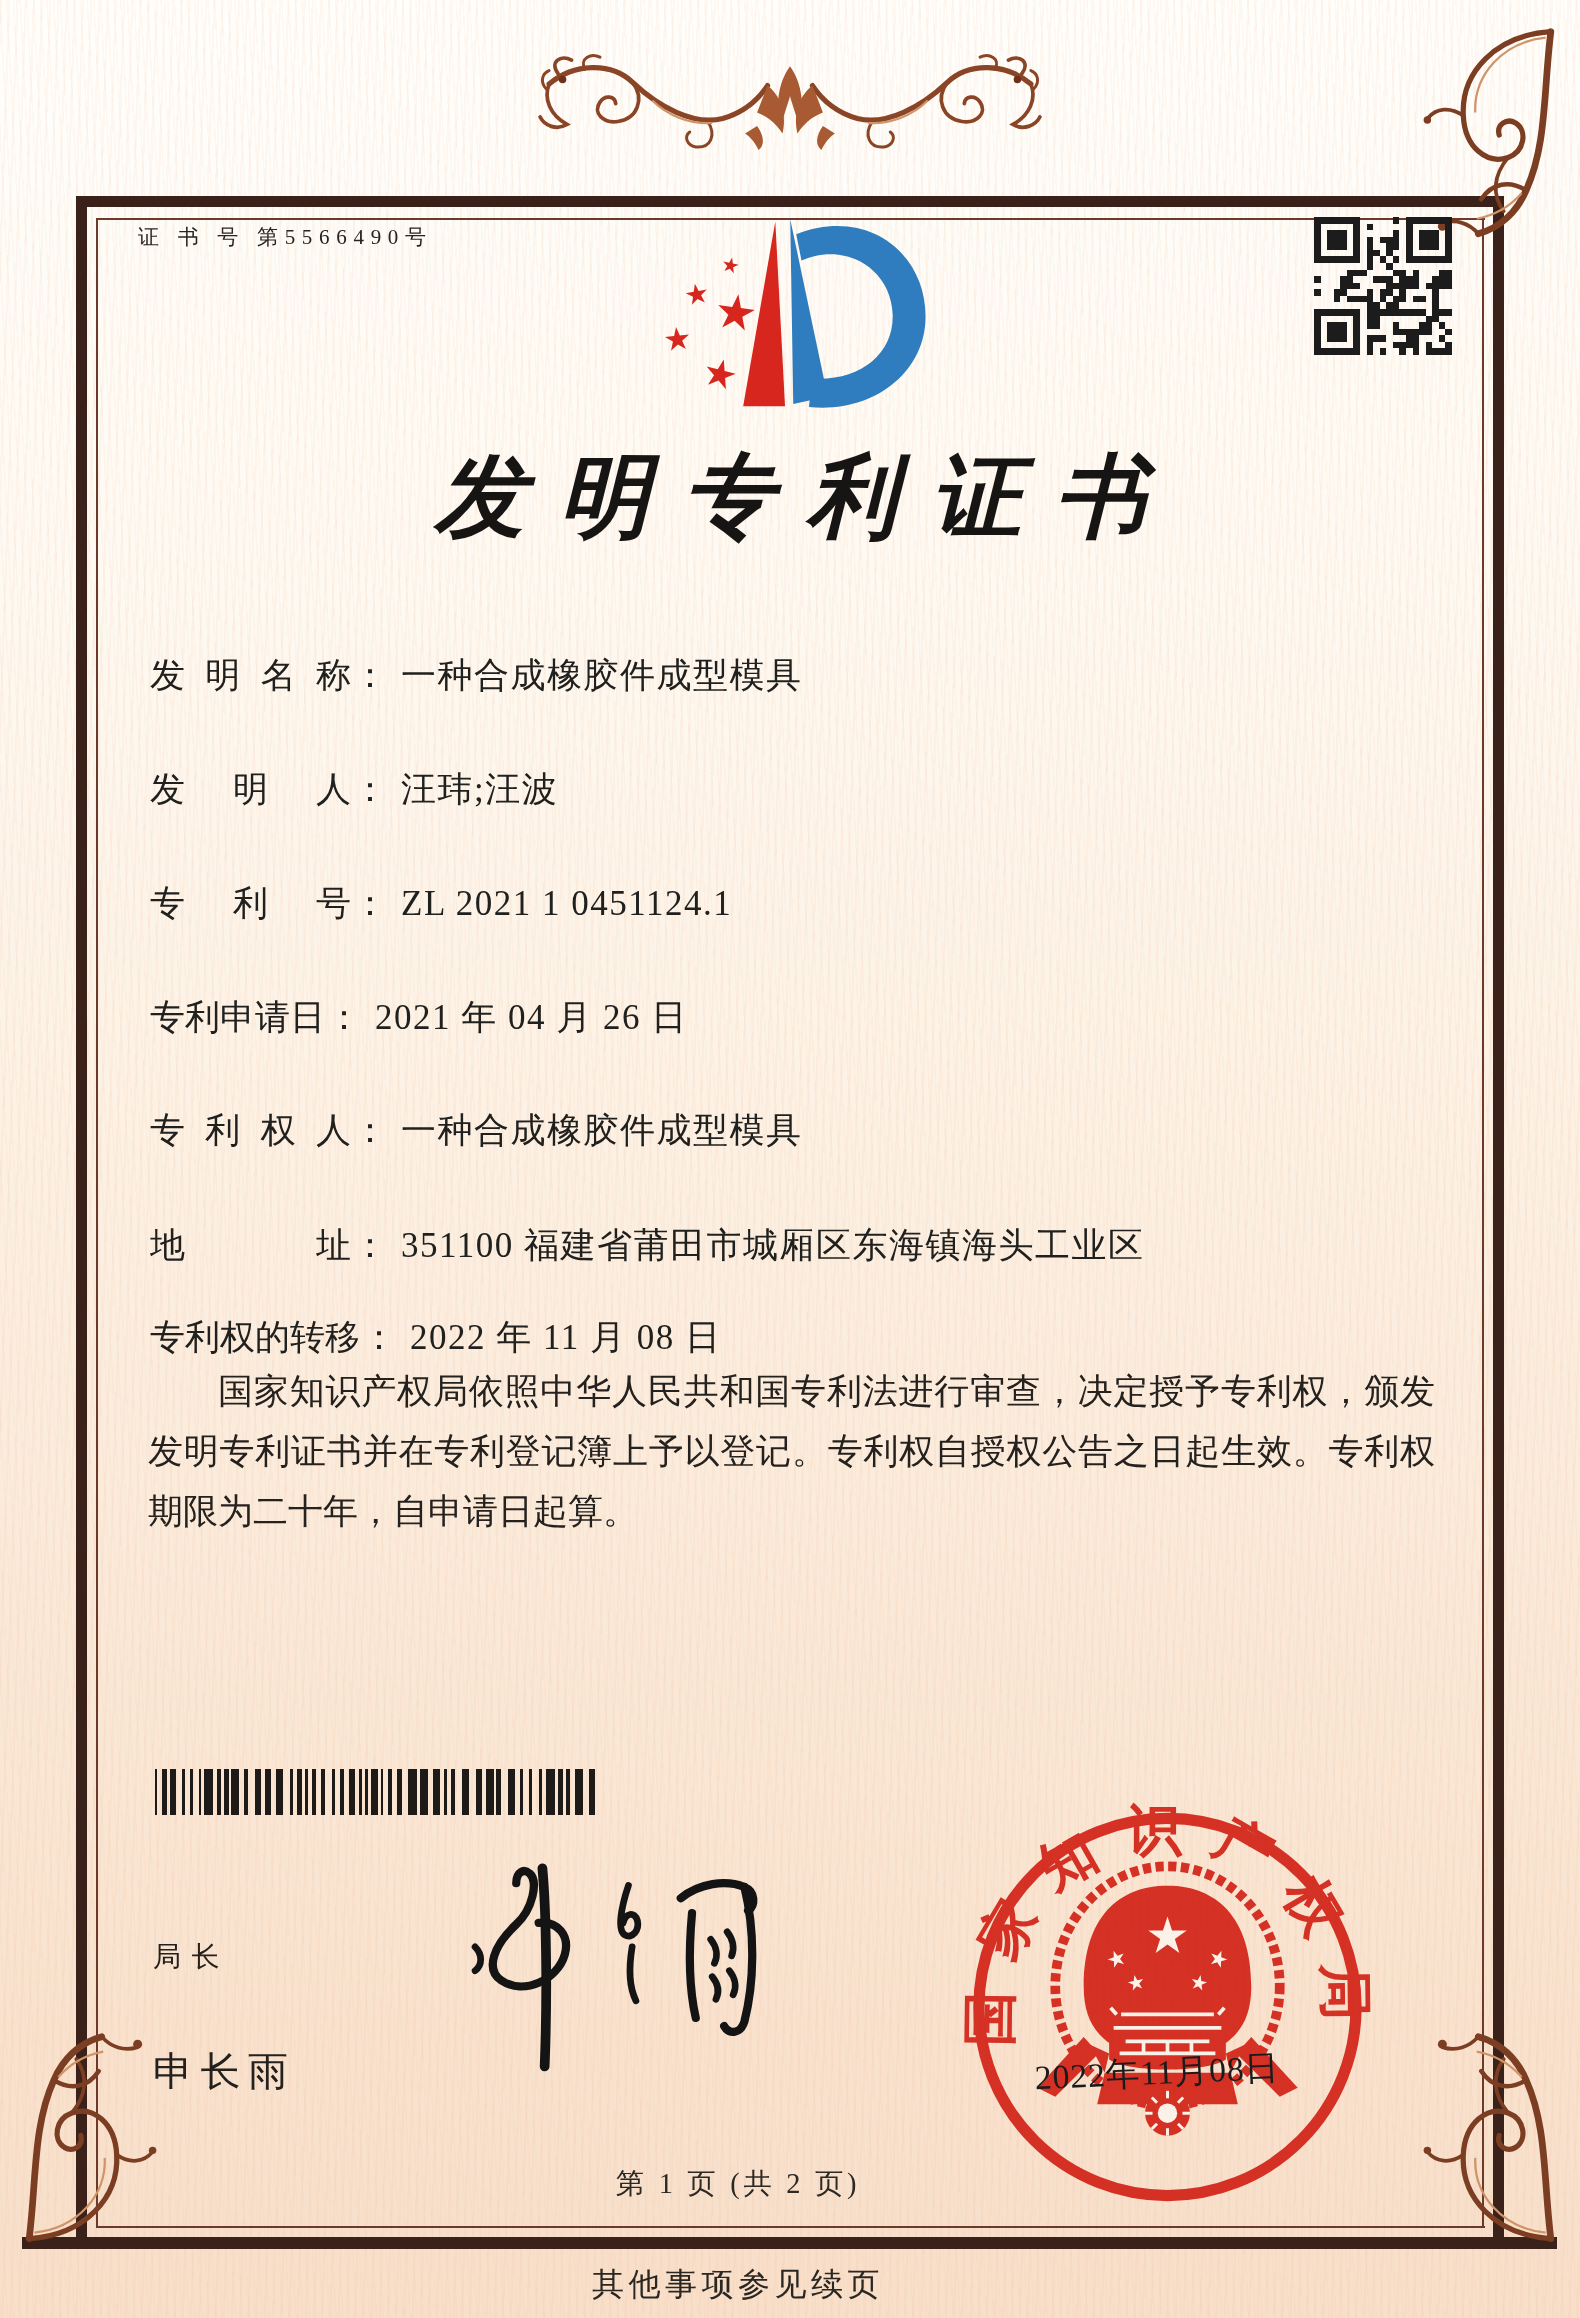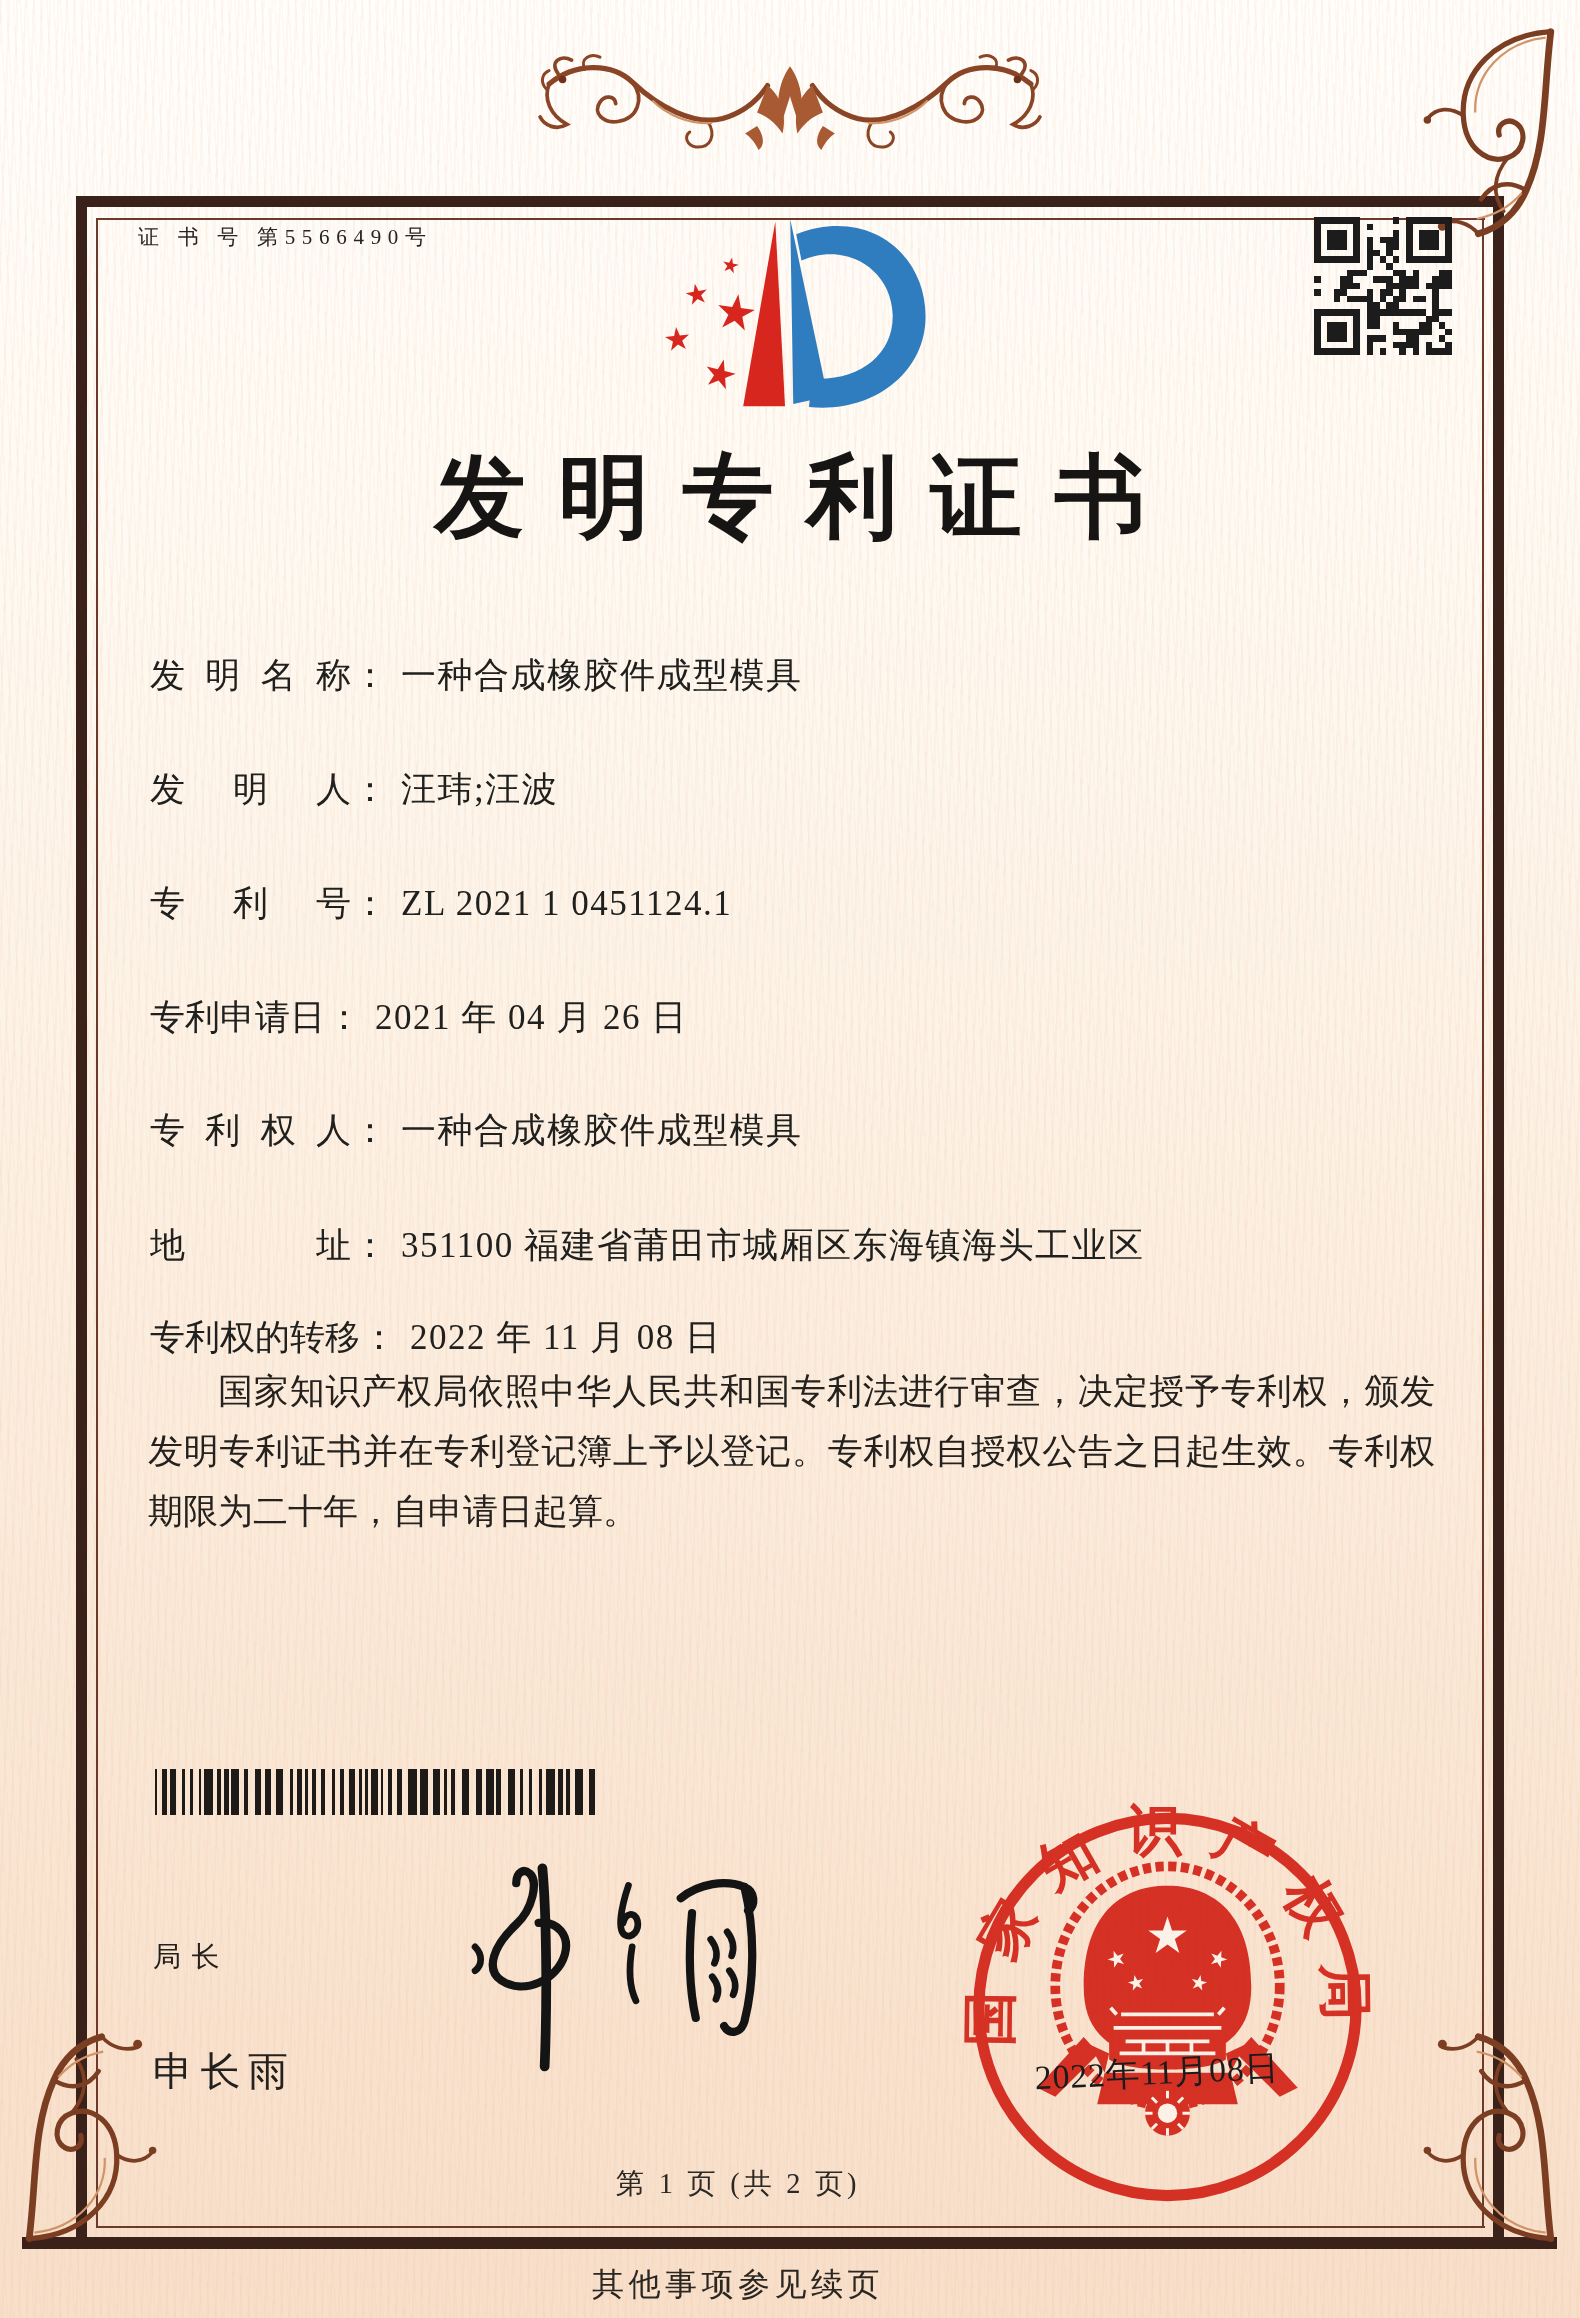--- a/index.html
+++ b/index.html
@@ -15,21 +15,21 @@
       linear-gradient(180deg,#fffefb 0%,#fefaf3 22%,#fcf1e4 48%,#fae9d8 70%,#f8e2ce 88%,#f7dfca 100%);
   }
   .abs{position:absolute;}
   
   .fr{position:absolute;background:#3a2119;}
   .fr-thin{position:absolute;background:#6b3a2a;}
   
   .certno{left:138px;top:223px;font-size:21px;letter-spacing:6.7px;color:#262320;}
   
   .title{left:0;top:436px;width:100%;text-align:center;font-size:91px;font-weight:700;
-         letter-spacing:33px;padding-left:33px;box-sizing:border-box;color:#171513;}
+         letter-spacing:33px;padding-left:33px;box-sizing:border-box;color:#171513;font-style:italic;}
   
   .frow{position:absolute;left:150px;font-size:35px;white-space:nowrap;color:#20201e;}
   .lab{display:inline-flex;justify-content:space-between;width:201px;vertical-align:bottom;}
   .lab.tight{width:auto;display:inline-block;font-family:Liberation Serif, serif;}
   .colon{margin-left:1.5px;}
   .val{margin-left:13.5px;letter-spacing:1.5px;}
   .grant2{position:absolute;left:810px;font-size:35px;white-space:nowrap;}
   
   .bodytext{left:148px;top:1362px;width:1287px;font-size:35px;line-height:60px;
             text-align:justify;color:#24211e;}

